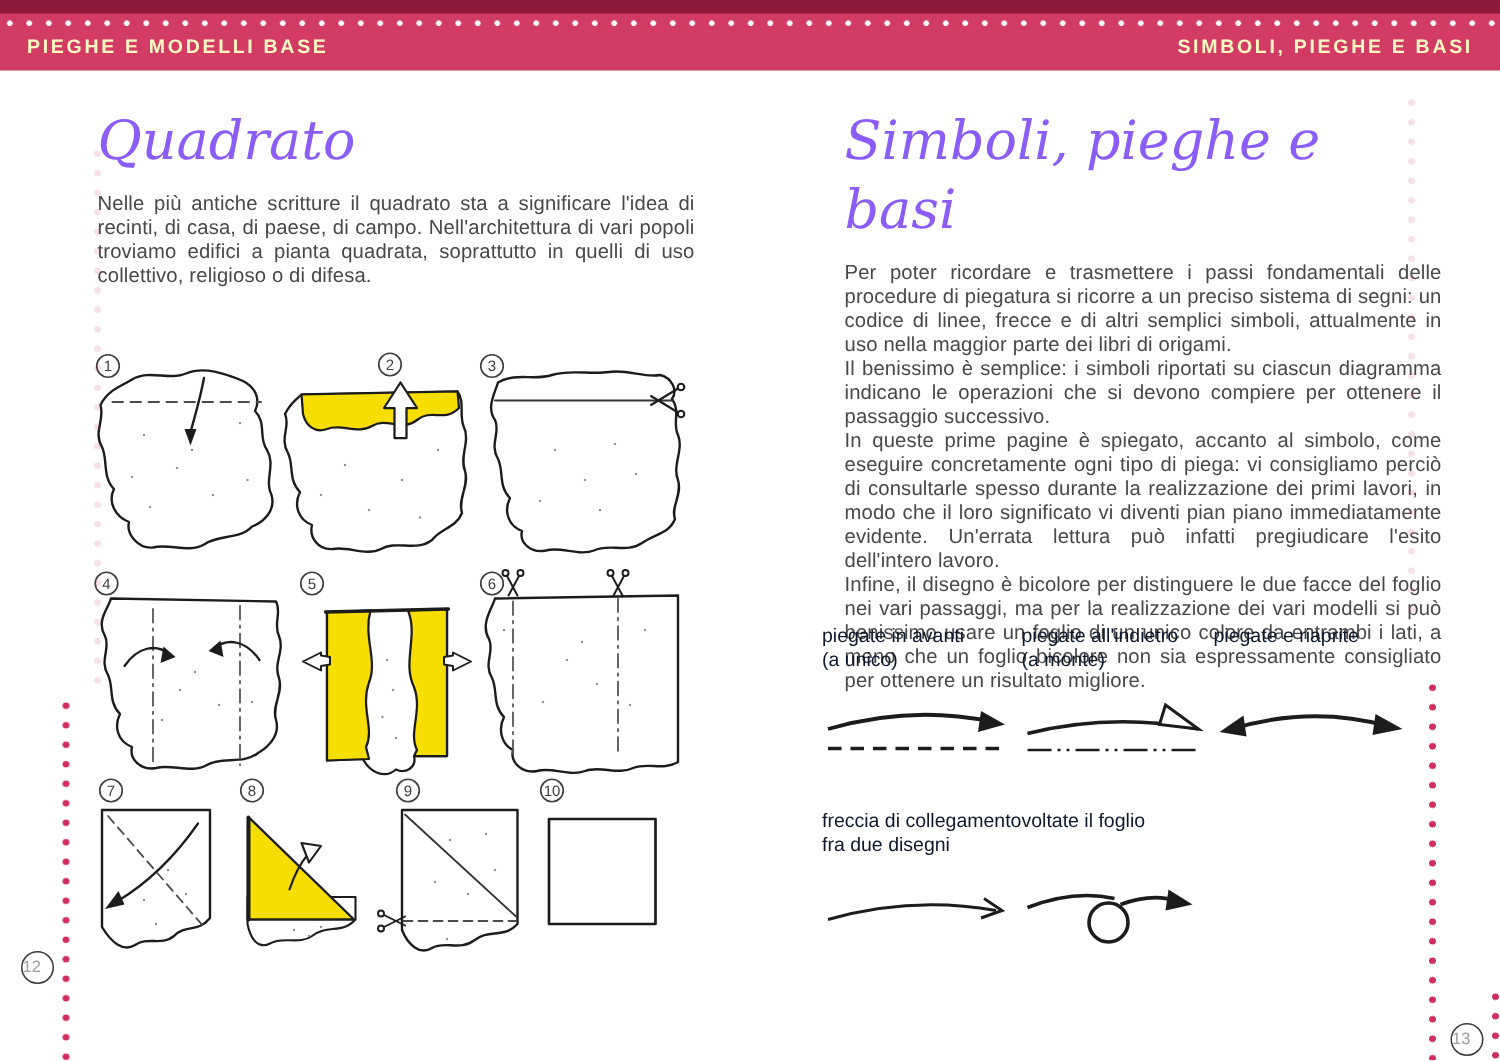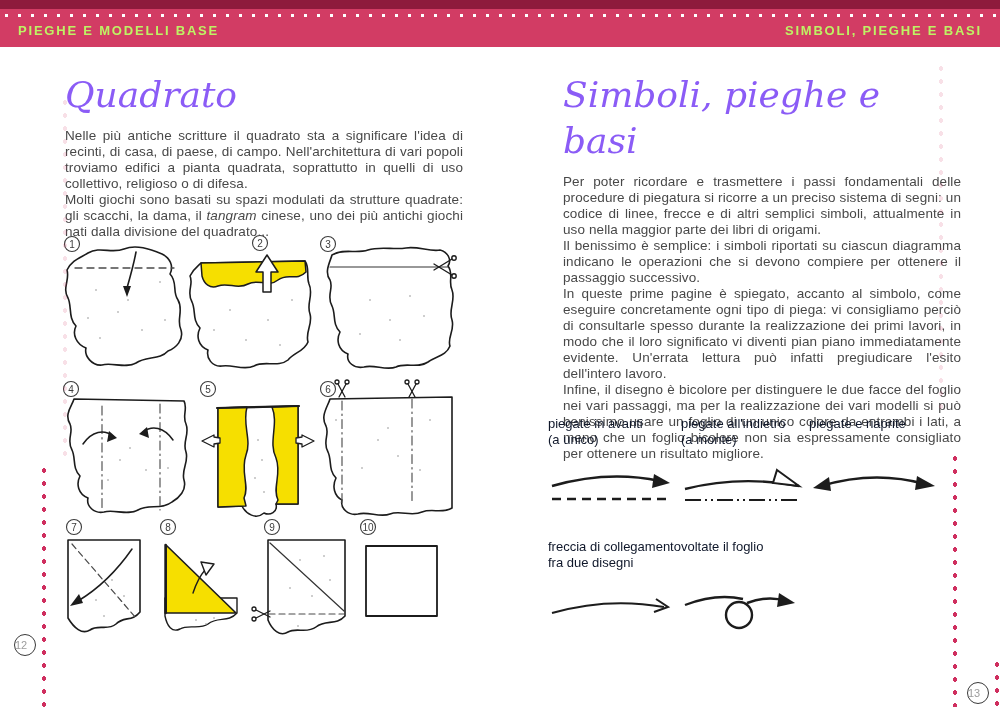--- a/index.html
+++ b/index.html
@@ -4,21 +4,21 @@
 <style>
   html,body{margin:0;padding:0;background:#ffffff;}
   .page{position:relative;width:1000px;height:707px;background:#ffffff;overflow:hidden;
         font-family:"Liberation Sans",sans-serif;}
   
   .topbar{position:absolute;left:0;top:0;width:1000px;height:47px;background:#d23c64;}
   .topstrip{position:absolute;left:0;top:0;width:1000px;height:9px;background:#8e1b3c;}
   .topdots{position:absolute;left:0;top:13px;width:1000px;height:5px;
            background-image:radial-gradient(circle,#ffffff 1.7px,rgba(255,255,255,0) 2px);
            background-size:13px 5px;background-repeat:repeat-x;}
-  .hdr{position:absolute;top:23px;color:#bef264;font-weight:bold;font-size:13px;
+  .hdr{position:absolute;top:23px;color:#fef9c3;font-weight:bold;font-size:13px;
        letter-spacing:1.8px;}
   .hdr.left{left:18px;}
   .hdr.right{right:18px;}
   
   .col{position:absolute;top:72px;width:398px;color:#484848;}
   .col.leftcol{left:65px;}
   .col.rightcol{left:563px;}
   .pgtitle{font-family:"DejaVu Serif",serif;font-style:italic;font-size:36px;
            color:#8b5cf6;line-height:46px;margin:0 0 10px 0;font-weight:500;}
   .body p{margin:0;font-size:13.5px;line-height:16px;text-align:justify;letter-spacing:0.1px;}
@@ -49,21 +49,20 @@
     <div class="topstrip"></div>
     <div class="topdots"></div>
     <div class="hdr left">PIEGHE E MODELLI BASE</div>
     <div class="hdr right">SIMBOLI, PIEGHE E BASI</div>
   </div>
 
   <div class="col leftcol">
     <h1 class="pgtitle">Quadrato</h1>
     <div class="body">
       <p>Nelle più antiche scritture il quadrato sta a significare l'idea di recinti, di casa, di paese, di campo. Nell'architettura di vari popoli troviamo edifici a pianta quadrata, soprattutto in quelli di uso collettivo, religioso o di difesa.</p>
-      <p><span>Molti giochi sono basati su spazi modulati da strutture quadrate: gli scacchi, la dama, il </span><span class="it">tangram</span><span> cinese, uno dei più antichi giochi nati dalla divisione del quadrato...</span></p>
     </div>
   </div>
 
   <div class="col rightcol">
     <h1 class="pgtitle">Simboli, pieghe e basi</h1>
     <div class="body">
       <p>Per poter ricordare e trasmettere i passi fondamentali delle procedure di piegatura si ricorre a un preciso sistema di segni: un codice di linee, frecce e di altri semplici simboli, attualmente in uso nella maggior parte dei libri di origami.</p>
       <p>Il benissimo è semplice: i simboli riportati su ciascun diagramma indicano le operazioni che si devono compiere per ottenere il passaggio successivo.</p>
       <p>In queste prime pagine è spiegato, accanto al simbolo, come eseguire concretamente ogni tipo di piega: vi consigliamo perciò di consultarle spesso durante la realizzazione dei primi lavori, in modo che il loro significato vi diventi pian piano immediatamente evidente. Un'errata lettura può infatti pregiudicare l'esito dell'intero lavoro.</p>
       <p>Infine, il disegno è bicolore per distinguere le due facce del foglio nei vari passaggi, ma per la realizzazione dei vari modelli si può benissimo usare un foglio di un unico colore da entrambi i lati, a meno che un foglio bicolore non sia espressamente consigliato per ottenere un risultato migliore.</p>

